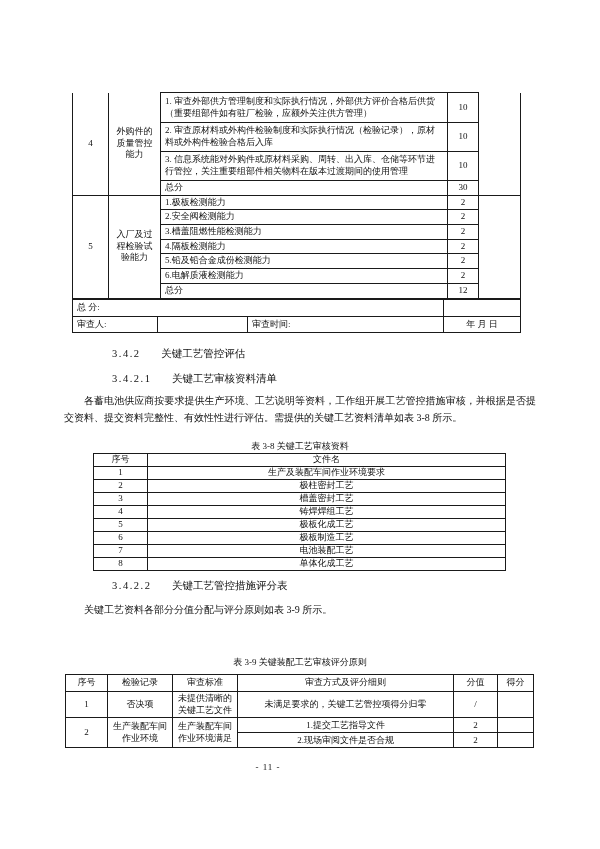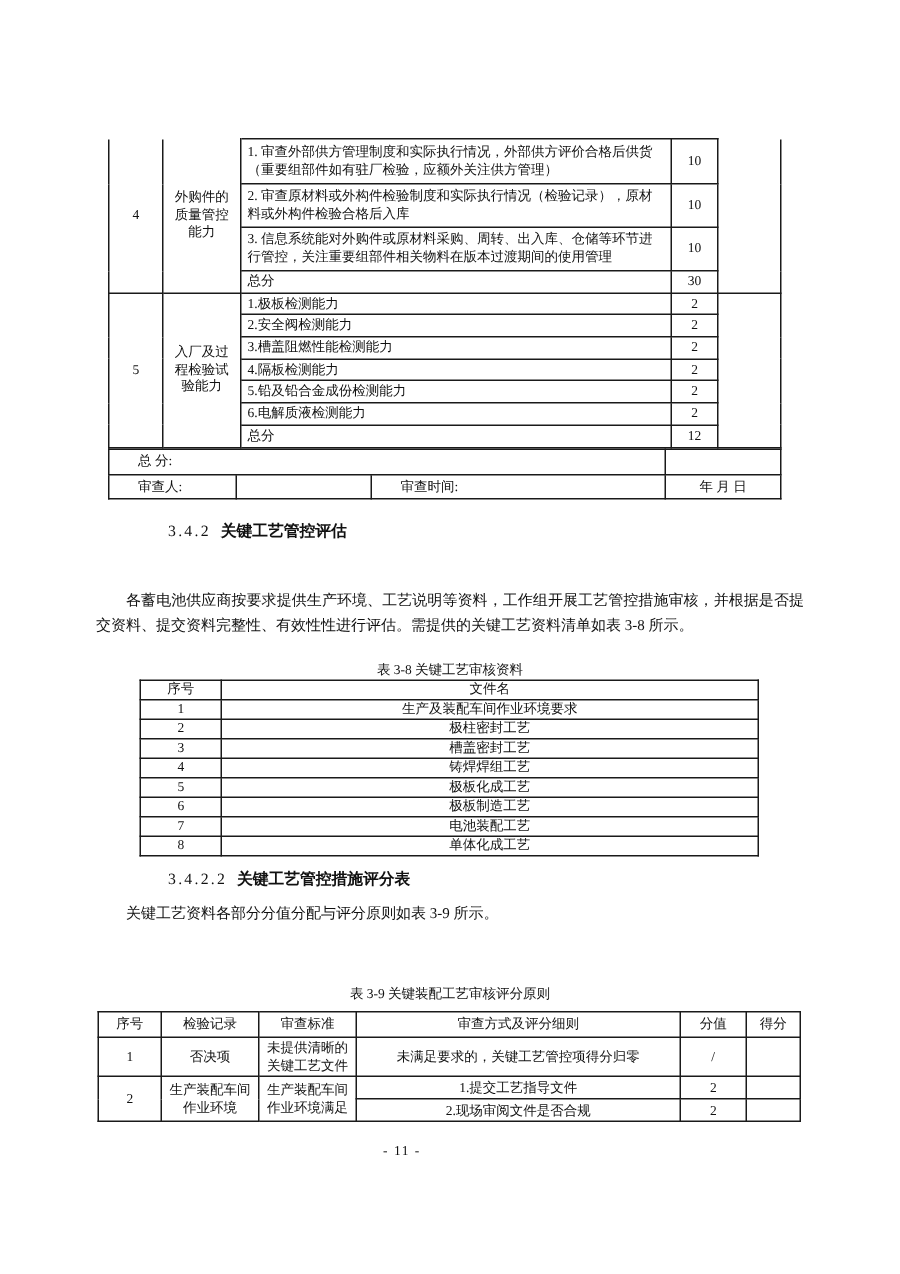--- a/index.html
+++ b/index.html
@@ -11,24 +11,24 @@
   table{border-collapse:collapse;table-layout:fixed;}
   td{border:1px solid #1a1a1a;font-size:9px;line-height:1.3;padding:0 3px;vertical-align:middle;overflow:hidden;}
   .tc{text-align:center;}
   .tl{text-align:left;}
   
   .no-top{border-top:none;}
   .audit{left:72px;top:92px;width:448px;}
   .audit td{padding:1px 4px;}
   .cat-cell{padding:1px 6px;text-align:center;}
   .ftable{left:72px;top:299px;width:448px;}
-  .ftable td{padding:2px 19px;}
+  .ftable td{padding:2px 4px;}
   .heading{font-size:10.5px;white-space:nowrap;}
   .hnum{font-family:"Liberation Serif", serif;letter-spacing:1.5px;margin-left:48px;}
-  .htitle{font-family:"Liberation Sans", sans-serif;font-weight:bold;margin-left:4px;}
+  .htitle{font-family:"Liberation Sans", sans-serif;font-weight:normal;margin-left:18px;}
   .para{font-size:10px;line-height:17px;text-indent:2em;text-align:justify;margin:0;}
   .caption{left:0;width:600px;text-align:center;font-size:9px;}
   .t38{left:93px;top:453px;width:412px;}
   .t38 td{height:12px;padding:0 2px;}
   .t39{left:65px;top:674px;width:468px;}
   .t39 td{padding:1px 3px;}
   .pagenum{left:0;width:536px;top:762px;text-align:center;font-size:9px;letter-spacing:1px;}
   .h31{height:30px;} .h30{height:29px;} .h13{height:12px;} .h15{height:14px;}
   .r18{height:17px;} .r26{height:25px;} .r16{height:15px;}
 </style>
@@ -119,20 +119,24 @@
       <td class="tc">年 月 日</td>
     </tr>
   </tbody>
     </table>
 
   <div class="abs heading" style="left:64px;top:347px;">
     <span class="hnum">3.4.2</span>
     <span class="htitle">关键工艺管控评估</span>
   </div>
 
+  <div class="abs heading" style="left:64px;top:372px;">
+    <span class="hnum">3.4.2.1</span>
+    <span class="htitle">关键工艺审核资料清单</span>
+  </div>
 
   <p class="abs para" style="left:64px;top:392px;width:472px;">各蓄电池供应商按要求提供生产环境、工艺说明等资料，工作组开展工艺管控措施审核，并根据是否提交资料、提交资料完整性、有效性性进行评估。需提供的关键工艺资料清单如表 3-8 所示。</p>
 
   <div class="abs caption" style="top:440px;">表 3-8 关键工艺审核资料</div>
   <table class="abs t38">
     <colgroup>
         <col style="width:54px">
         <col style="width:358px">
       </colgroup>
     <tbody>

